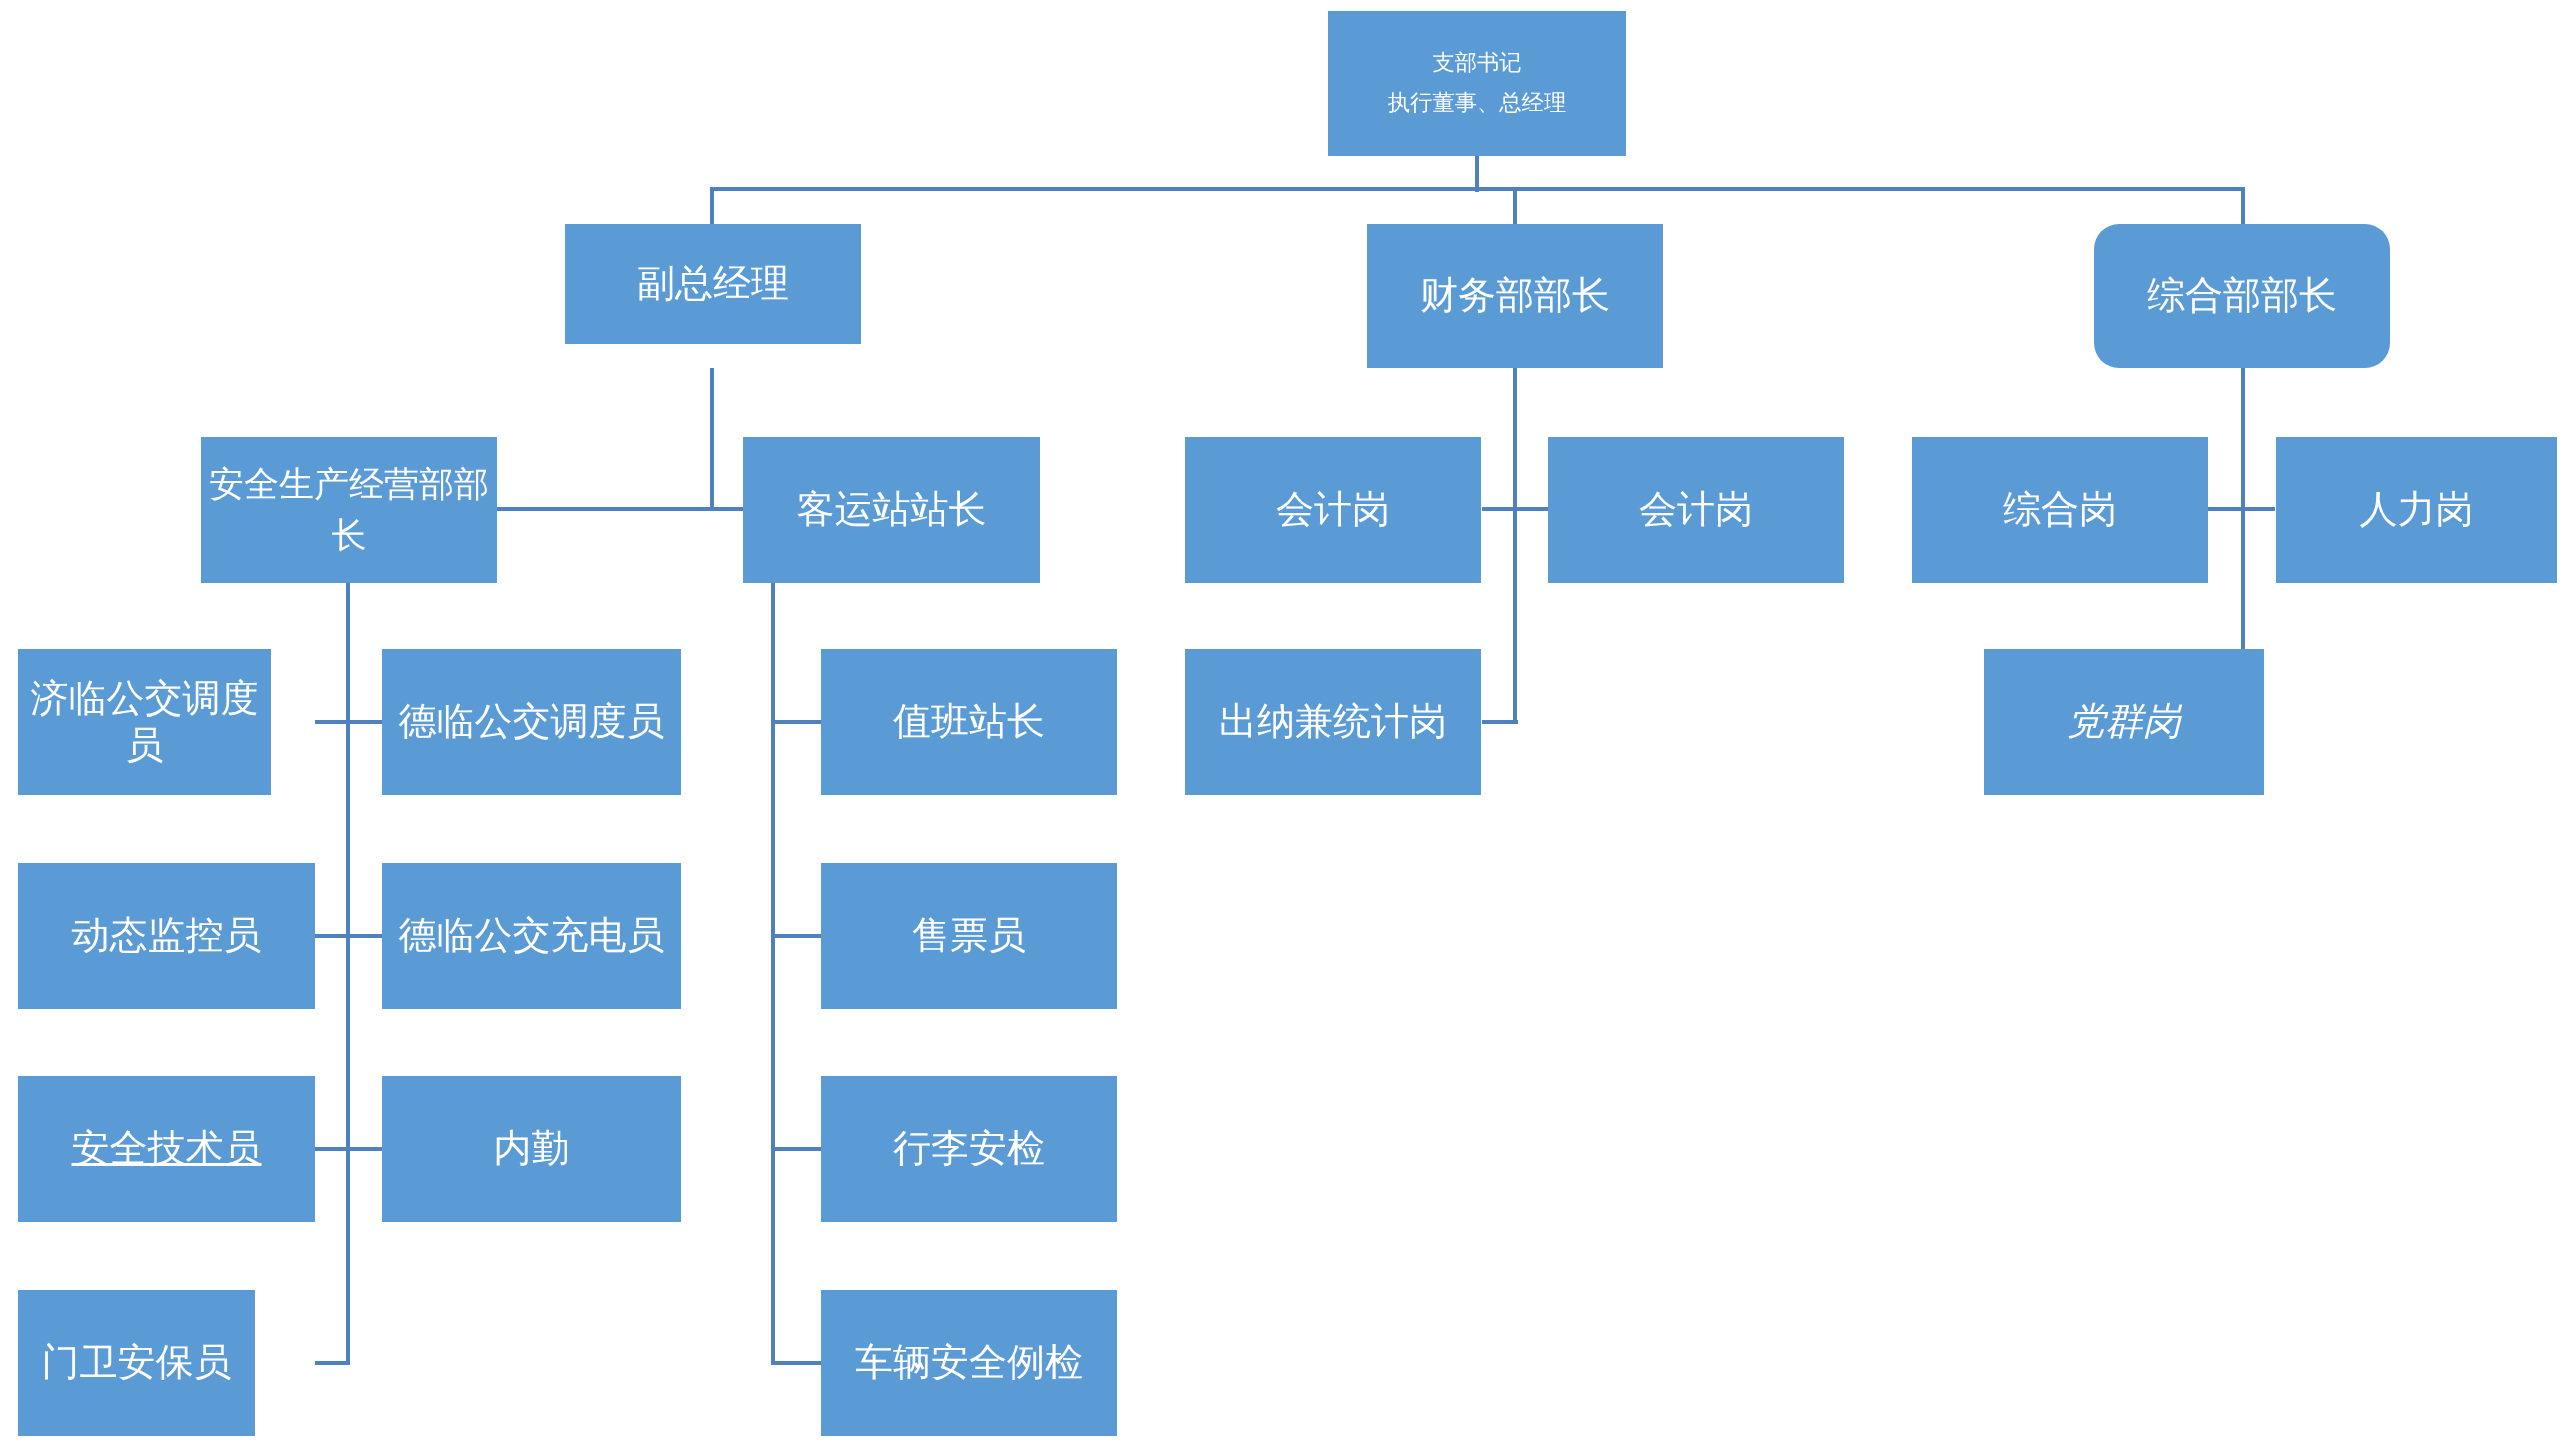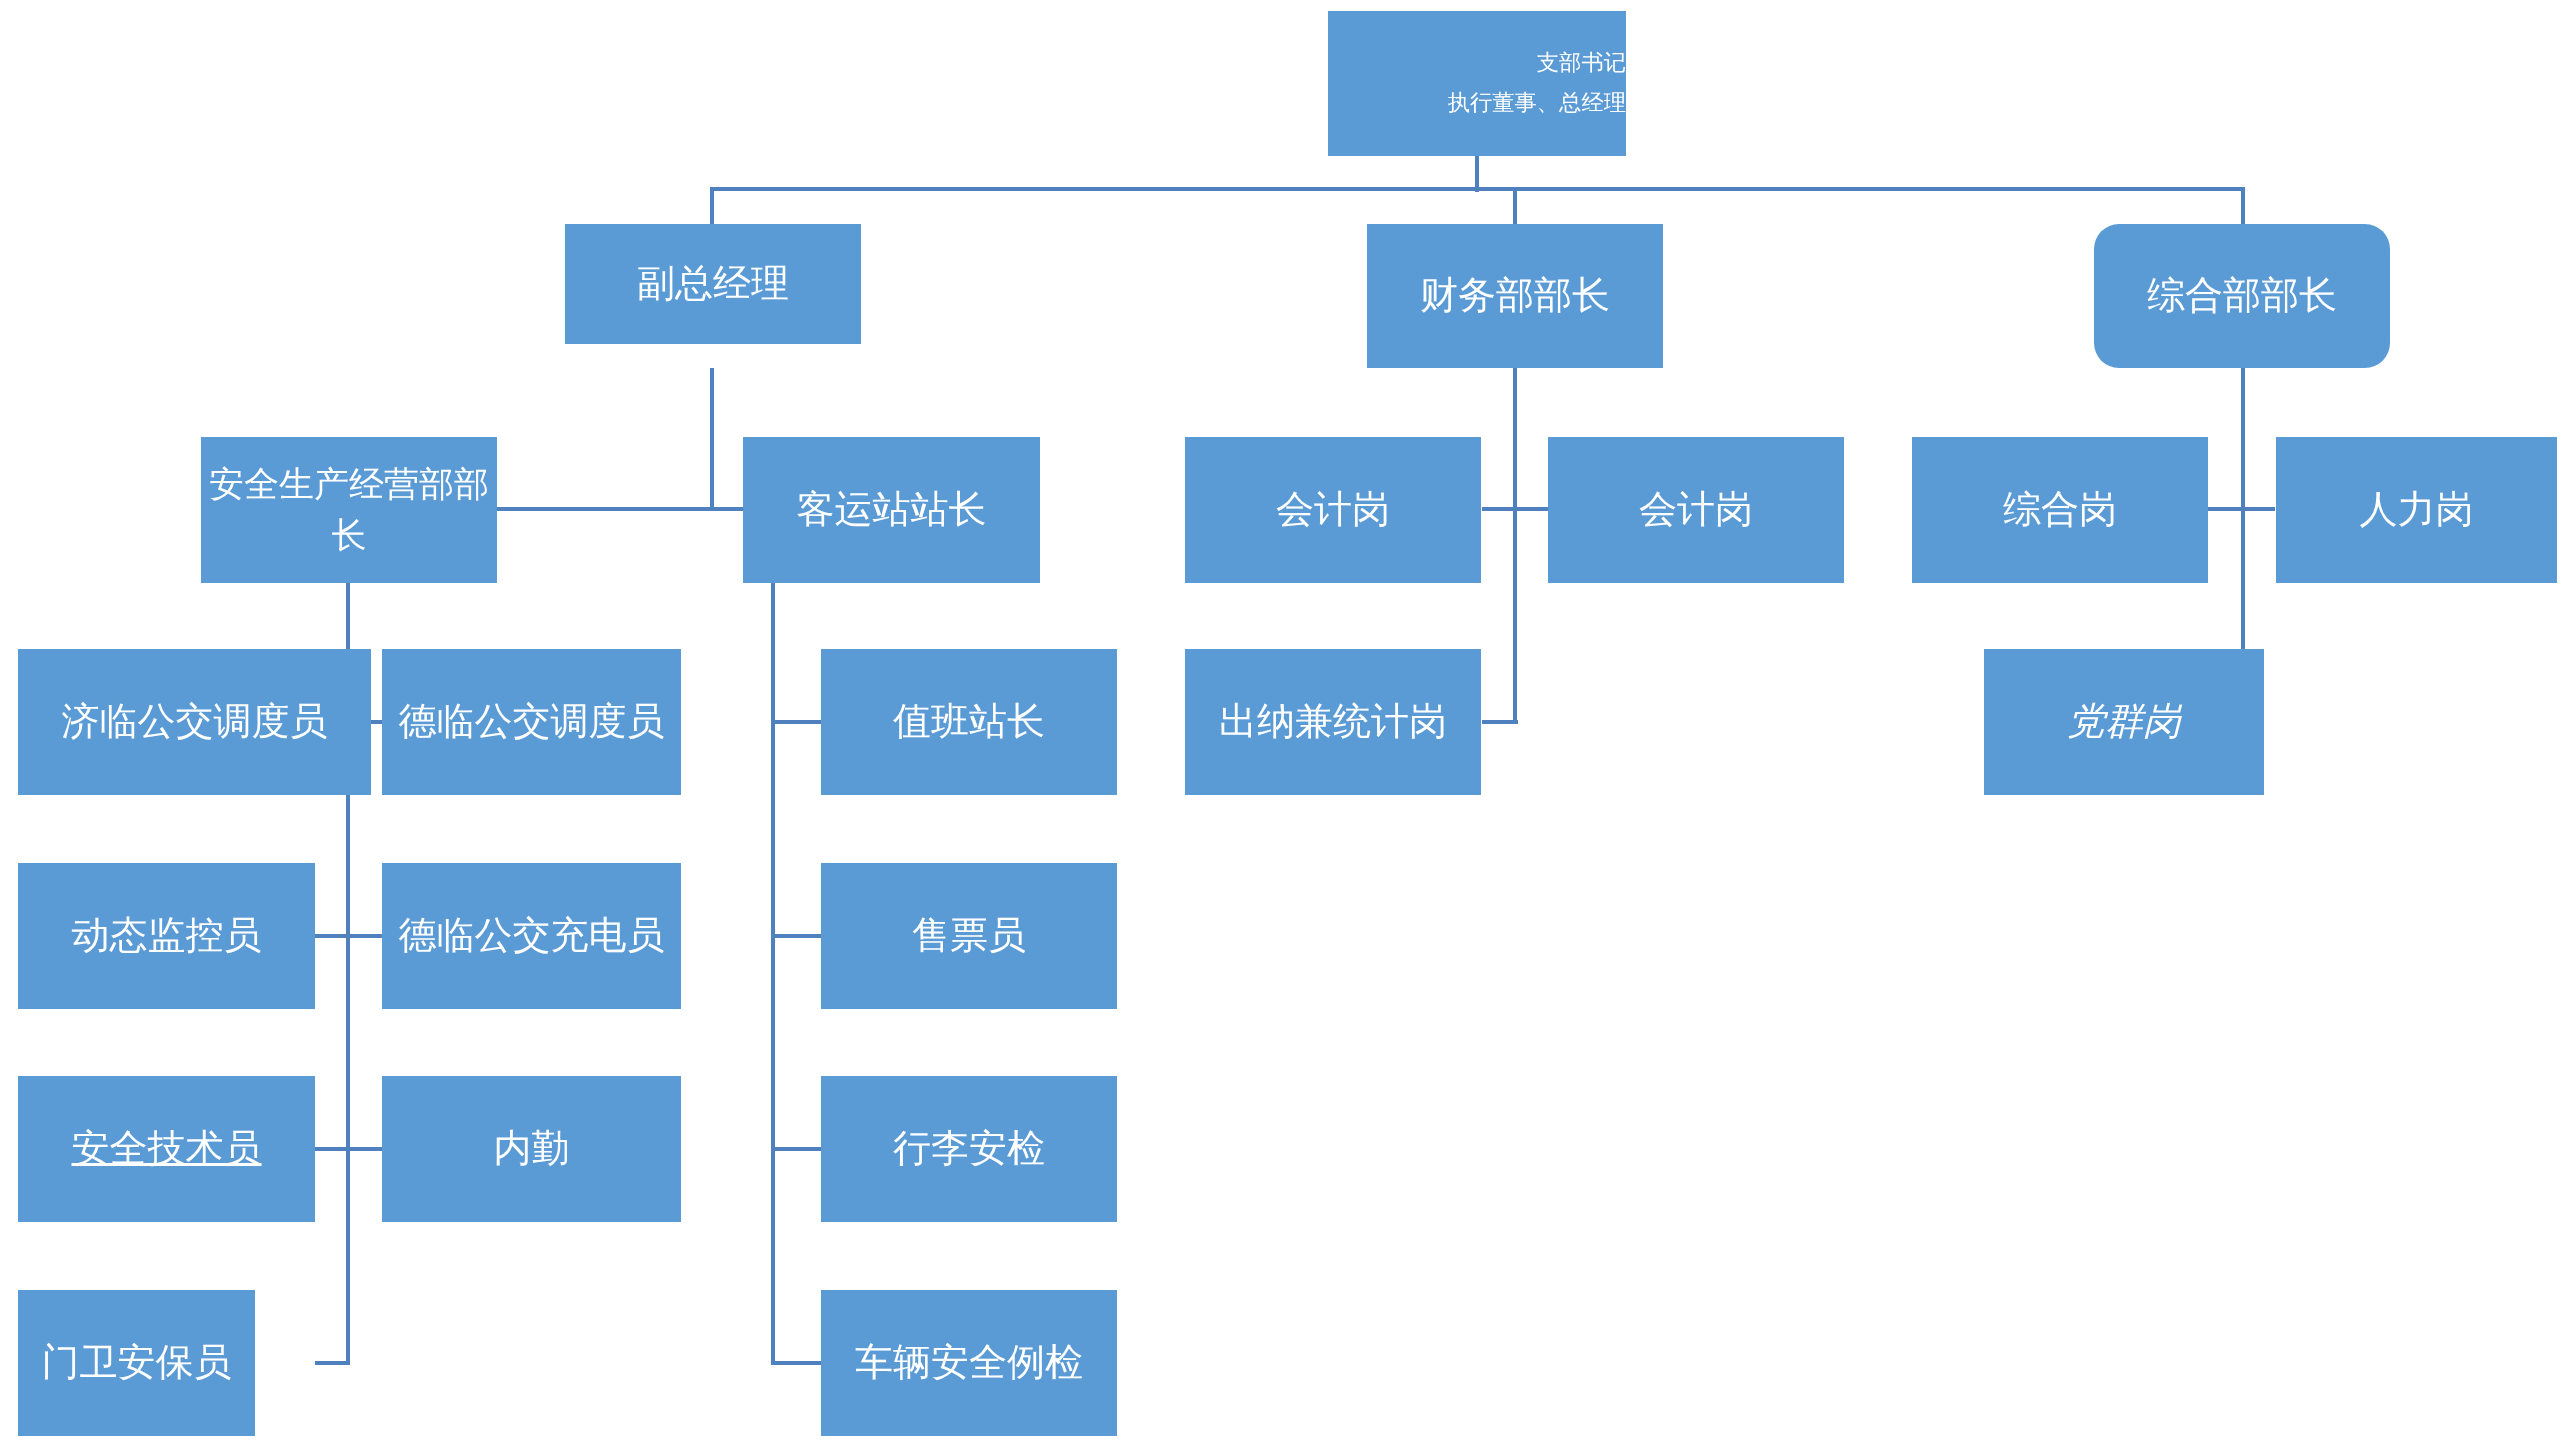--- a/index.html
+++ b/index.html
@@ -75,37 +75,37 @@
   <div class="connector" style="left:315px; top:934px; width:67px; height:4.1px;"></div>
   <div class="connector" style="left:315px; top:1147px; width:67px; height:4.1px;"></div>
   <div class="connector" style="left:315px; top:1361px; width:35px; height:4.1px;"></div>
 
   <div class="connector" style="left:771px; top:583px; width:4.1px; height:782px;"></div>
   <div class="connector" style="left:771px; top:720px; width:50px; height:4.1px;"></div>
   <div class="connector" style="left:771px; top:934px; width:50px; height:4.1px;"></div>
   <div class="connector" style="left:771px; top:1147px; width:50px; height:4.1px;"></div>
   <div class="connector" style="left:771px; top:1361px; width:50px; height:4.1px;"></div>
 
-  <div class="org-node org-node--root" style="left:1328px; top:10.8px; width:298px; height:145px;align-items:flex-end;">
+  <div class="org-node org-node--root" style="left:1328px; top:10.8px; width:298px; height:145px;">
     <span class="root-line">支部书记</span>
     <span class="root-line">执行董事、总经理</span>
   </div>
 
   <div class="org-node" style="left:565px; top:224px; width:296px; height:120px;">副总经理</div>
   <div class="org-node" style="left:1367px; top:224px; width:296px; height:144px;">财务部部长</div>
   <div class="org-node" style="left:2094px; top:224px; width:296px; height:144px;border-radius:25px;">综合部部长</div>
 
   <div class="org-node org-node--wrap" style="left:201px; top:437px; width:296px;">安全生产经营部部长</div>
   <div class="org-node" style="left:743px; top:437px; width:297px;">客运站站长</div>
   <div class="org-node" style="left:1185px; top:437px; width:296px;">会计岗</div>
   <div class="org-node" style="left:1548px; top:437px; width:296px;">会计岗</div>
   <div class="org-node" style="left:1912px; top:437px; width:296px;">综合岗</div>
   <div class="org-node" style="left:2276px; top:437px; width:281px;">人力岗</div>
 
-  <div class="org-node" style="left:18px; top:649px; width:353px;">济临公交调度员</div>
+  <div class="org-node" style="left:18px; top:649px; width:253px;">济临公交调度员</div>
   <div class="org-node" style="left:382px; top:649px; width:299px;">德临公交调度员</div>
   <div class="org-node" style="left:821px; top:649px; width:296px;">值班站长</div>
   <div class="org-node" style="left:1185px; top:649px; width:296px;">出纳兼统计岗</div>
   <div class="org-node" style="left:1984px; top:649px; width:280px;font-style:italic;">党群岗</div>
 
   <div class="org-node" style="left:18px; top:863px; width:297px;">动态监控员</div>
   <div class="org-node" style="left:382px; top:863px; width:299px;">德临公交充电员</div>
   <div class="org-node" style="left:821px; top:863px; width:296px;">售票员</div>
 
   <div class="org-node" style="left:18px; top:1076px; width:297px;text-decoration:underline;">安全技术员</div>

